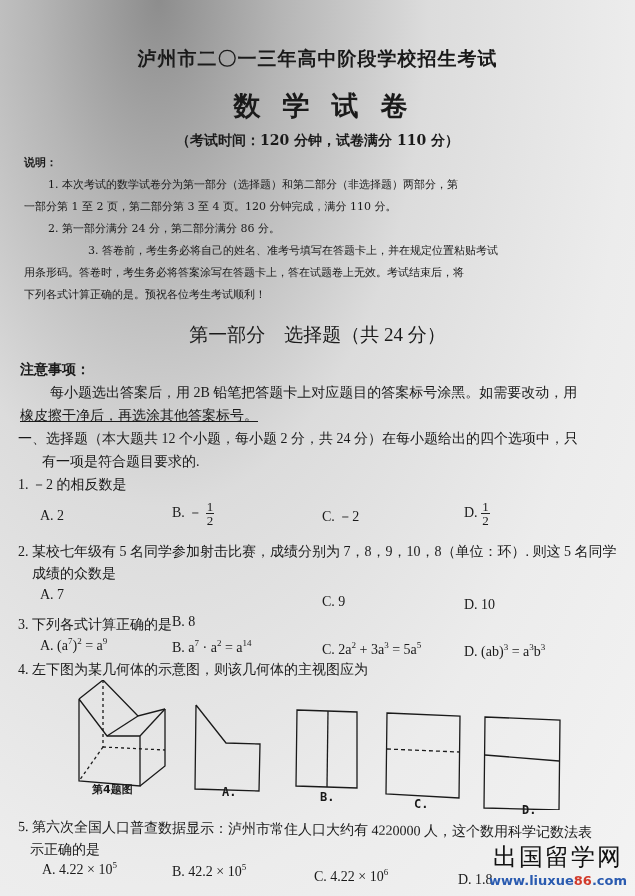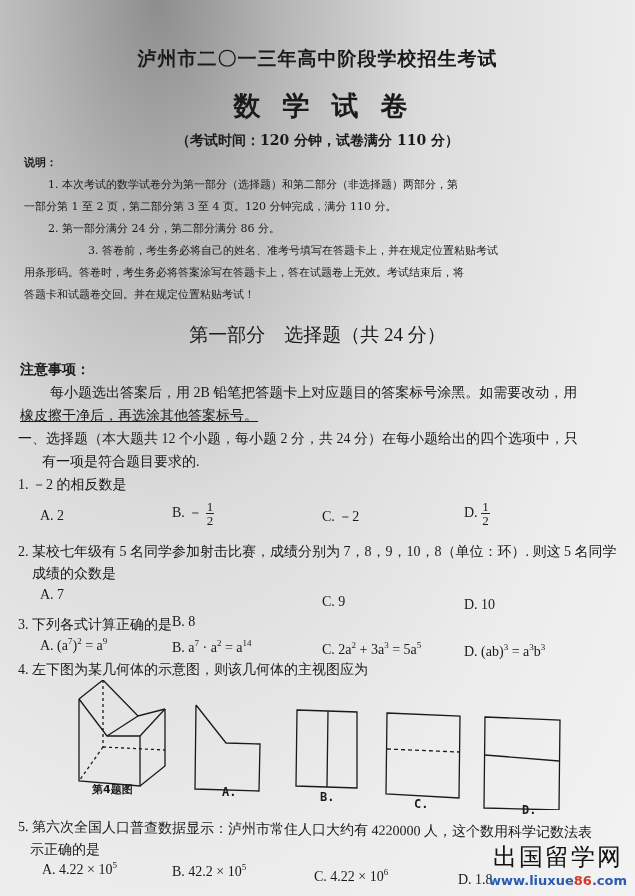--- a/index.html
+++ b/index.html
@@ -38,21 +38,21 @@
   <div class="center exam-title">泸州市二〇一三年高中阶段学校招生考试</div>
   <div class="center subject-title">数学试卷</div>
   <div class="center exam-meta">（考试时间：120 分钟，试卷满分 110 分）</div>
 
   <div class="abs p13 bold" style="left:24px;top:152px;">说明：</div>
   <div class="abs p13" style="left:48px;top:174px;">1. 本次考试的数学试卷分为第一部分（选择题）和第二部分（非选择题）两部分，第</div>
   <div class="abs p13" style="left:24px;top:196px;">一部分第 1 至 2 页，第二部分第 3 至 4 页。120 分钟完成，满分 110 分。</div>
   <div class="abs p13" style="left:48px;top:218px;">2. 第一部分满分 24 分，第二部分满分 86 分。</div>
   <div class="abs p13" style="left:48px;top:240px;margin-left:40px;">3. 答卷前，考生务必将自己的姓名、准考号填写在答题卡上，并在规定位置粘贴考试</div>
   <div class="abs p13" style="left:24px;top:262px;">用条形码。答卷时，考生务必将答案涂写在答题卡上，答在试题卷上无效。考试结束后，将</div>
-  <div class="abs p13" style="left:24px;top:284px;">答题卡和试题卷交回。并在规定位置粘贴考试！</div>
+  <div class="abs p13" style="left:24px;top:284px;">下列各式计算正确的是。预祝各位考生考试顺利！</div>
 
   <div class="center section-title">第一部分　选择题（共 24 分）</div>
   <div class="abs p14 bold" style="left:20px;top:358px;">注意事项：</div>
   <div class="abs p14" style="left:50px;top:381px;">每小题选出答案后，用 2B 铅笔把答题卡上对应题目的答案标号涂黑。如需要改动，用</div>
   <div class="abs p14" style="left:20px;top:404px;text-decoration:underline;">橡皮擦干净后，再选涂其他答案标号。</div>
   <div class="abs p14" style="left:18px;top:427px;">一、选择题（本大题共 12 个小题，每小题 2 分，共 24 分）在每小题给出的四个选项中，只</div>
   <div class="abs p14" style="left:42px;top:450px;">有一项是符合题目要求的.</div>
 
   <div class="abs p14" style="left:18px;top:473px;">1. －2 的相反数是</div>
   <div class="opt" style="left:40px;top:508px;">A. 2</div>

